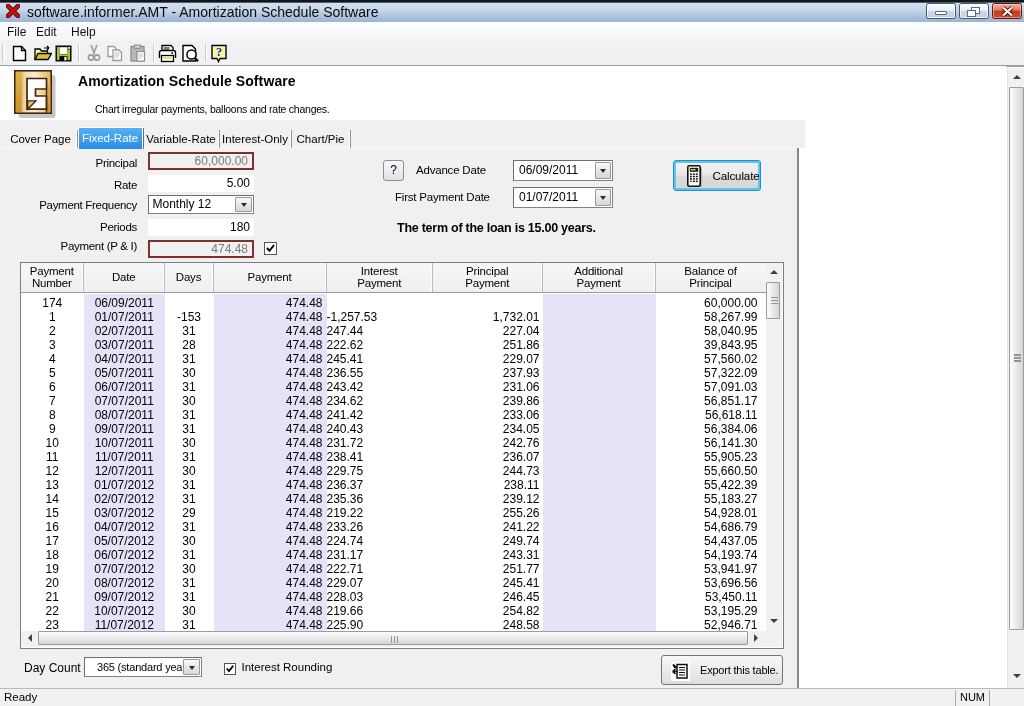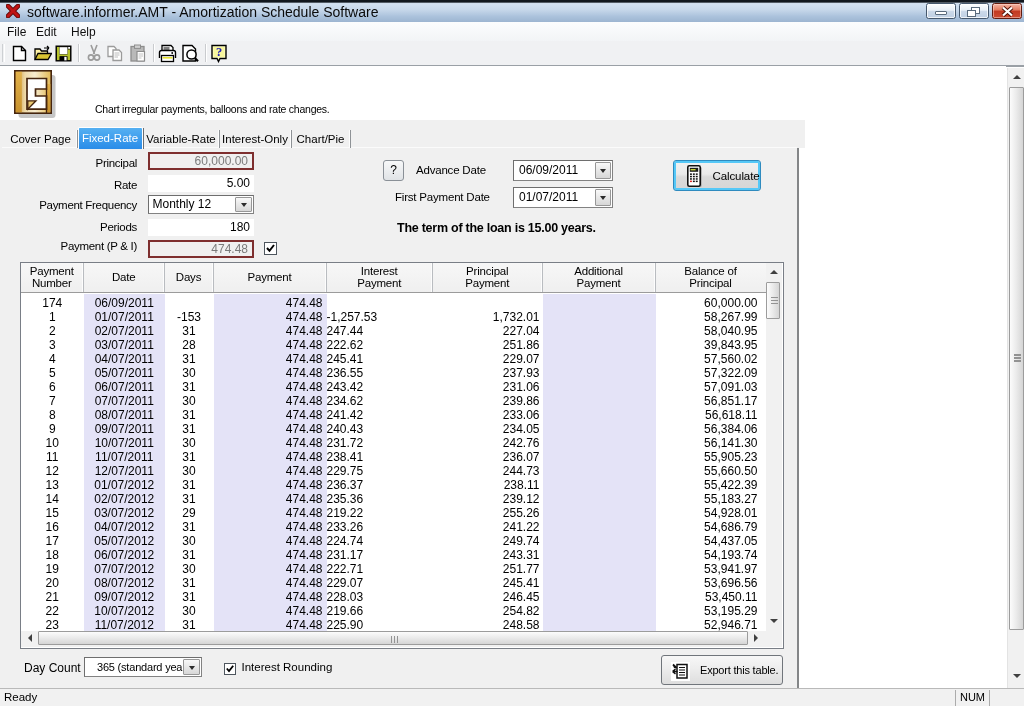--- a/index.html
+++ b/index.html
@@ -173,20 +173,21 @@
         </linearGradient>
       </defs>
       <rect x="4.5" y="5" width="37" height="43" fill="#8e8e8e" opacity=".5" rx="3"></rect>
       <rect x="0.8" y="0.8" width="36.4" height="42.4" fill="url(#g1)" stroke="#45250f" stroke-width="1.6"></rect>
       <rect x="1.8" y="1.8" width="6" height="40.4" fill="url(#g2)"></rect>
       <rect x="31.8" y="14" width="4.5" height="28.2" fill="url(#g2)"></rect>
       <path d="M13 8.5 h19.5 v10.5 h-11 v7 h11 v13.2 h-19.5 z" fill="#fff" stroke="#45250f" stroke-width="1.7"></path>
       <path d="M32.5 19 v24" stroke="#45250f" stroke-width="1.3"></path>
       <path d="M13.8 30.8 h8.2 l-8.2 8.4 z" fill="#e8c770" stroke="#45250f" stroke-width="1.3"></path>
     </svg>
+ <div id="apptitle">Amortization Schedule Software</div>
  <div class="sub" style="top:37px;letter-spacing:-.25px">Chart irregular payments, balloons and rate changes.</div>
 </div>
 
 <div id="grayA"></div>
 <div id="grayB"></div>
 <div id="whiteR"></div>
 <div id="bodytopline"></div>
 
 <div class="tab" style="left:4px;width:73px">Cover Page</div>
 <div class="tabsep" style="left:77px"></div>

